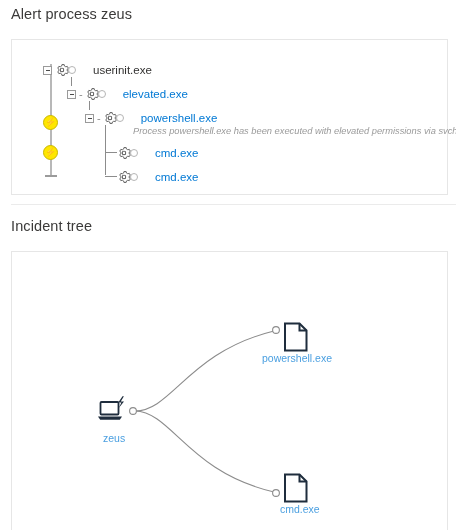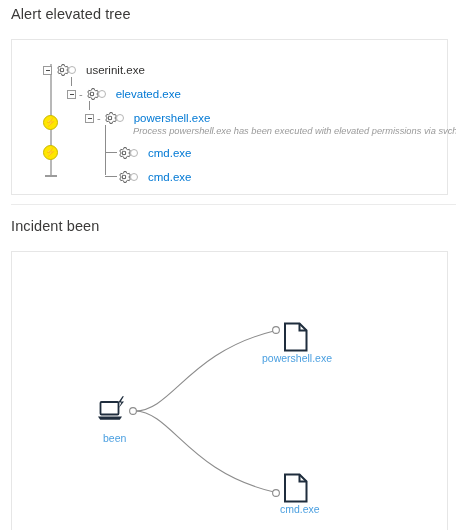--- a/index.html
+++ b/index.html
@@ -159,21 +159,21 @@
     border: 1.2px solid #b5b5b5;
     border-radius: 50%;
     box-sizing: border-box;
     margin-left: -1px;
     margin-right: 0px;
   }
   .proc-name {
     font-size: 11.5px;
     color: #0078d4;
     cursor: pointer;
-    margin-left: 10px;
+    margin-left: 17px;
   }
   .proc-name.root {
     color: #323130;
     cursor: default;
   }
   .alert-desc {
     position: absolute;
     left: 121px;
     top: 86px;
     font-size: 9.3px;
@@ -214,21 +214,21 @@
   #label-cmd        { left: 280px; top: 503px; }
 
   .graph-icon { position: absolute; }
   #icon-zeus       { left: 97px;  top: 395px; }
   #icon-powershell { left: 283px; top: 322px; }
   #icon-cmd        { left: 283px; top: 473px; }
 </style>
 </head>
 <body>
 
-<div class="section-title" id="alert-title">Alert elevated tree</div>
+<div class="section-title" id="alert-title">Alert process zeus</div>
 
 <div class="panel" id="process-tree-panel">
   <div id="tree-inner">
 
     <div class="timeline-line"></div>
     <div class="timeline-cap"></div>
 
     <div class="badge" id="badge-1">
       <span>⚡</span>
     </div>
@@ -292,40 +292,40 @@
       </svg>
       <div class="dot-icon"></div>
       <span class="proc-name">cmd.exe</span>
     </div>
 
   </div>
 </div>
 
 <div class="divider"></div>
 
-<div class="section-title" id="incident-title">Incident been</div>
+<div class="section-title" id="incident-title">Incident tree</div>
 
 <div class="panel" id="incident-graph-panel">
   <svg id="graph-svg" viewBox="0 0 437 300">
 
     <path d="M 123 159 C 160 159, 176 100, 262 79" fill="none" stroke="#8c8c8c" stroke-width="1.1"></path>
     <path d="M 123 159 C 160 160, 176 220, 262 240" fill="none" stroke="#8c8c8c" stroke-width="1.1"></path>
 
     <circle cx="121" cy="159" r="3.4" fill="#ffffff" stroke="#8c8c8c" stroke-width="1.1"></circle>
     <circle cx="264" cy="78" r="3.4" fill="#ffffff" stroke="#8c8c8c" stroke-width="1.1"></circle>
     <circle cx="264" cy="241" r="3.4" fill="#ffffff" stroke="#8c8c8c" stroke-width="1.1"></circle>
   </svg>
 </div>
 
 <svg class="graph-icon" id="icon-zeus" width="34" height="30" viewBox="0 0 34 30">
   <rect x="3.5" y="7" width="18" height="12.5" rx="1" fill="none" stroke="#1f2d3d" stroke-width="1.8"></rect>
   <path d="M1 21.5 h24 l-2.2 3.2 H3.2 Z" fill="#1f2d3d"></path>
   <path d="M25.5 1.2 l-4.2 6.4 h3.1 l-2.6 5.4 5.2 -6.6 h-3.2 l3.1 -5.2 z" fill="#1f2d3d"></path>
 </svg>
-<div class="node-label" id="label-zeus">been</div>
+<div class="node-label" id="label-zeus">zeus</div>
 
 <svg class="graph-icon" id="icon-powershell" width="26" height="30" viewBox="0 0 26 30">
   <path d="M2 1.5 h14.5 l7 7 v20 h-21.5 z" fill="#ffffff" stroke="#1f2d3d" stroke-width="2"></path>
   <path d="M16.5 1.5 v7 h7" fill="none" stroke="#1f2d3d" stroke-width="2"></path>
 </svg>
 <div class="node-label" id="label-powershell">powershell.exe</div>
 
 <svg class="graph-icon" id="icon-cmd" width="26" height="30" viewBox="0 0 26 30">
   <path d="M2 1.5 h14.5 l7 7 v20 h-21.5 z" fill="#ffffff" stroke="#1f2d3d" stroke-width="2"></path>
   <path d="M16.5 1.5 v7 h7" fill="none" stroke="#1f2d3d" stroke-width="2"></path>

